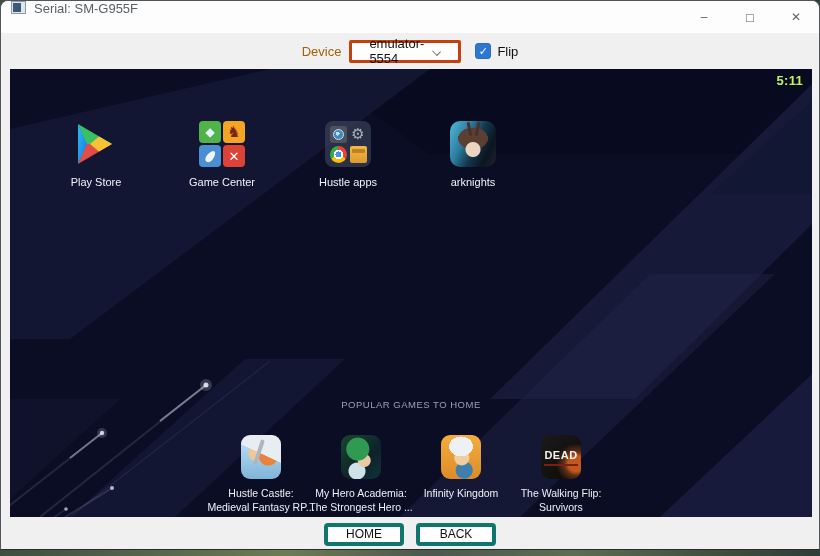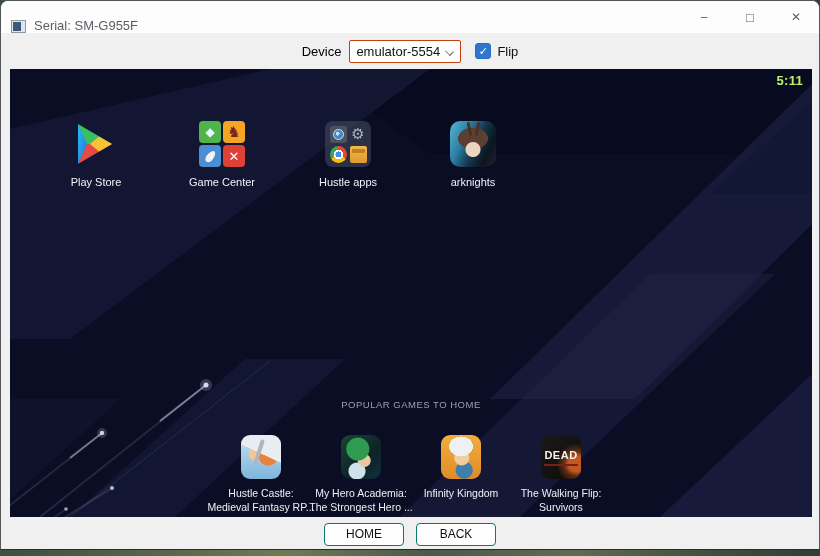--- a/index.html
+++ b/index.html
@@ -6,36 +6,36 @@
   html,body { width:820px; height:556px; overflow:hidden;
     font-family:"Liberation Sans","DejaVu Sans",sans-serif;
     background:linear-gradient(90deg,#3c4f41,#55644b 18%,#6d7b55 35%,#4a594d 52%,#5e6c51 70%,#41503f 86%,#303d38); }
 
   .window { position:absolute; left:0; top:0; width:820px; height:550px;
     background:#f0f0f0; border:1px solid #515558; border-bottom-color:#2c2c2c;
     border-radius:8px 8px 0 0; overflow:hidden; }
 
   
   .titlebar { position:absolute; left:0; top:0; right:0; height:32px; background:#fdfdfd;
-    display:flex; align-items:flex-end; }
+    display:flex; align-items:flex-start; }
   .app-icon { width:15px; height:13px; margin-left:10px; border:1px solid #8a9aa6; background:#dfe7ec;
     position:relative; }
   .app-icon::before { content:""; position:absolute; left:1px; top:1px; width:8px; height:9px; background:#3c5a77; }
   .title-text { margin-left:8px; font-size:13px; color:#5a5f66; }
   .win-controls { margin-left:auto; display:flex; height:32px; }
   .win-btn { width:46px; height:32px; display:flex; align-items:center; justify-content:center;
     font-size:12px; color:#5f6368; cursor:default; }
   .win-btn.max { font-size:13px; }
 
   
   .toolbar { position:absolute; left:0; top:32px; right:0; height:36px; background:#f0f0f0;
     display:flex; align-items:center; justify-content:center; gap:8px; }
-  .device-label { font-size:13px; color:#000000; }
-  .device-select { width:112px; height:23px; background:#fff; border:1px solid #c2410c; border-radius:2px;
-    display:flex; align-items:center; padding:0 6px; position:relative; }
+  .device-label { font-size:13px; color:#a16207; }
+  .device-select { width:112px; height:23px; background:#fff; border:3px solid #c2410c; border-radius:2px;
+    display:flex; align-items:center; padding:0 17px; position:relative; }
   .device-value { font-size:13px; color:#111; flex:1; }
   .chevron-down { width:8px; height:8px; position:relative; margin-left:4px; }
   .chevron-down::before { content:""; position:absolute; left:0; top:1px; width:6px; height:6px;
     border-right:1.5px solid #6a6a6a; border-bottom:1.5px solid #6a6a6a; transform:rotate(45deg) scale(1,0.8); }
   .flip-wrap { display:flex; align-items:center; gap:6px; margin-left:6px; }
   .checkbox { width:16px; height:16px; background:#2e77d0; border:1px solid #2a6cbe; border-radius:3px;
     color:#fff; font-size:11px; line-height:14px; text-align:center; font-weight:bold; }
   .flip-label { font-size:13px; color:#111; }
 
   
@@ -119,21 +119,21 @@
 
   .twd-icon { background:
       radial-gradient(circle at 88% 65%, #c2571f 0 8px, rgba(194,87,31,.45) 12px, rgba(0,0,0,0) 20px),
       linear-gradient(135deg,#1c1a18,#0c0b0a); display:flex; align-items:center; justify-content:center; }
   .twd-word { color:#f2f2f0; font-weight:bold; font-size:11px; letter-spacing:.5px;
     border-bottom:2px solid #7a1f16; line-height:1.4; }
 
   
   .bottombar { position:absolute; left:0; top:516px; right:0; height:34px; background:#f0f0f0;
     display:flex; align-items:center; justify-content:center; gap:12px; }
-  .nav-btn { min-width:80px; height:23px; padding:0 18px; background:#fefefe; border:1px solid #0f766e;
+  .nav-btn { min-width:80px; height:23px; padding:0 18px; background:#fefefe; border:4px solid #0f766e;
     border-radius:4px; font-size:12px; color:#111; display:flex; align-items:center; justify-content:center;
     cursor:pointer; font-family:inherit; }
 </style>
 </head>
 <body>
 
 <div class="window">
 
   <div class="titlebar">
     <div class="app-icon"></div>

